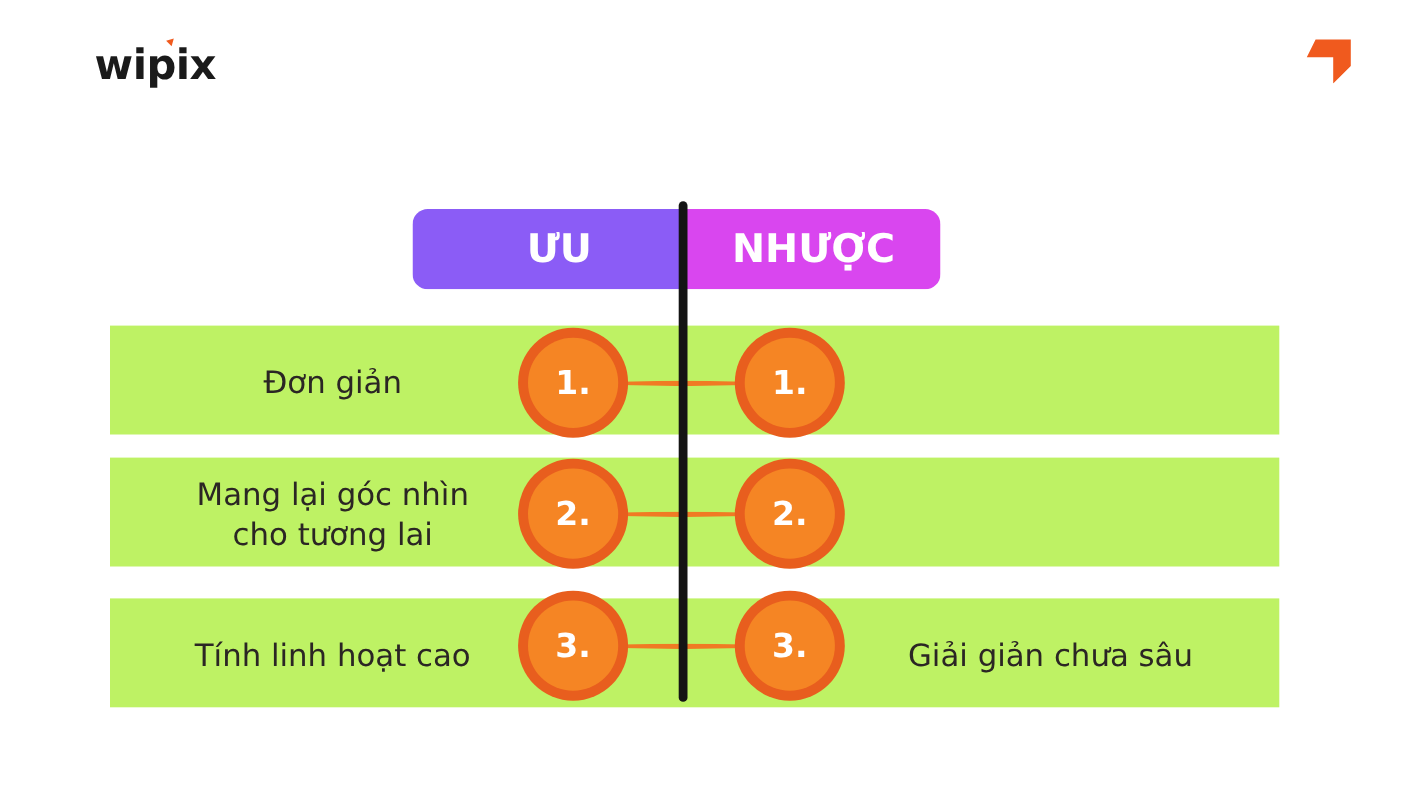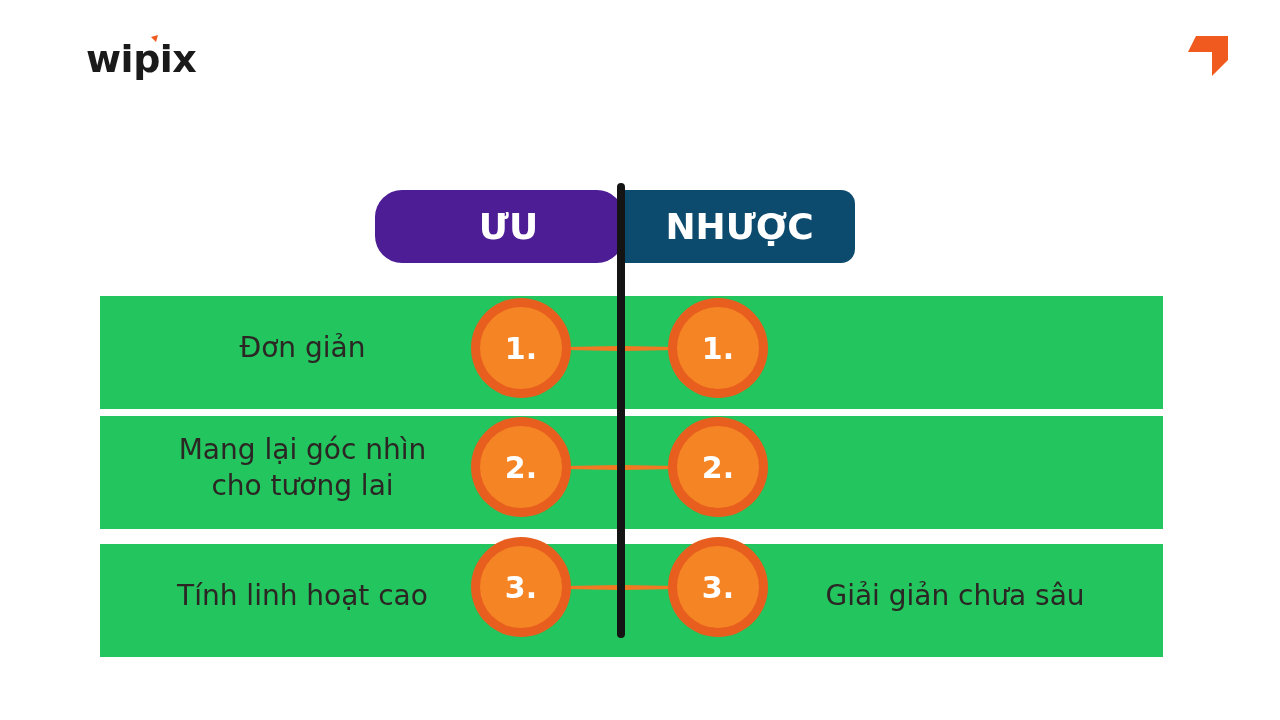--- a/index.html
+++ b/index.html
@@ -6,24 +6,24 @@
   html, body { width: 1280px; height: 720px; background: #ffffff; overflow: hidden; }
   body { position: relative; font-family: "DejaVu Sans", "Liberation Sans", sans-serif; }
 
   .logo { position: absolute; left: 50px; top: 36px; height: 46px; margin-left: 36px; }
   .logo-text { font-family: "DejaVu Sans", sans-serif; font-weight: bold; font-size: 38px; color: #1a1a1a; letter-spacing: -0.5px; line-height: 46px; }
 
   .corner-mark { position: absolute; left: 1186px; top: 34px; width: 44px; height: 42px; }
 
   .header-pill { position: absolute; left: 375px; top: 190px; width: 480px; height: 73px; border-radius: 14px; overflow: hidden; display: flex; }
   .header-half { flex: 1; display: flex; align-items: center; justify-content: center; color: #ffffff; font-weight: bold; font-size: 36px; }
-  .header-pros { background: #4c1d95; padding-left: 18px; border-radius: 27px; }
-  .header-cons { background: #0c4a6e; }
+  .header-pros { background: #8b5cf6; padding-left: 18px; }
+  .header-cons { background: #d946ef; }
 
-  .row { position: absolute; left: 100px; width: 1063px; height: 113px; background: #22c55e; }
+  .row { position: absolute; left: 100px; width: 1063px; height: 99px; background: #bef264; }
   .row-text { position: absolute; top: 0; height: 103px; display: flex; align-items: center; justify-content: center; text-align: center; color: #2b2624; font-size: 28px; line-height: 36px; }
   .row-text.left { left: 0; width: 405px; }
   .row-text.right { left: 690px; width: 330px; }
 
   .divider { position: absolute; left: 617px; top: 183px; width: 8px; height: 455px; background: #141414; border-radius: 4px; z-index: 5; }
 
   .connector { position: absolute; height: 5px; background: #F07A24; z-index: 3; }
   .connector.l { left: 565px; width: 54px; clip-path: polygon(0 20%, 100% 0, 100% 100%, 0 80%); }
   .connector.r { left: 623px; width: 54px; clip-path: polygon(0 0, 100% 20%, 100% 80%, 0 100%); }
 

